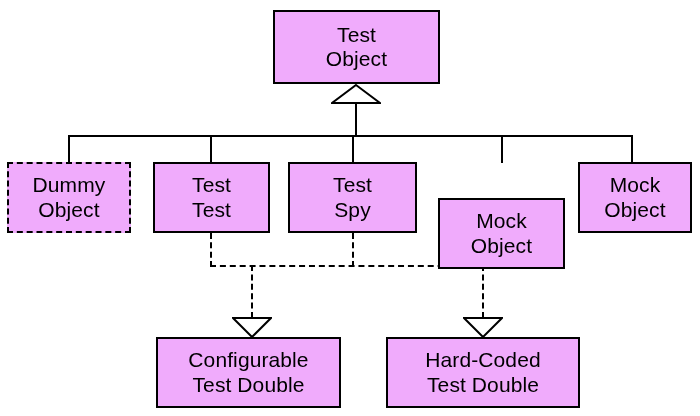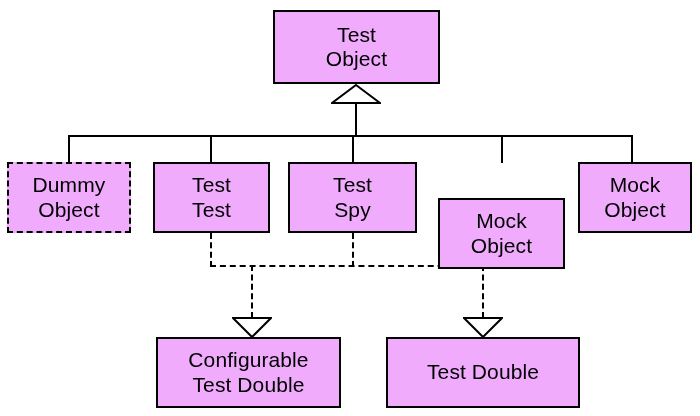--- a/index.html
+++ b/index.html
@@ -135,16 +135,17 @@
     <span class="line">Mock</span>
     <span class="line">Object</span>
   </div>
 
   <div class="node" style="left:156px; top:337px; width:185px; height:71px;">
     <span class="line">Configurable</span>
     <span class="line">Test Double</span>
   </div>
 
   <div class="node" style="left:386px; top:337px; width:194px; height:71px;">
+    <span class="line">Hard-Coded</span>
     <span class="line">Test Double</span>
   </div>
 
 </div>
 
 </body></html>

